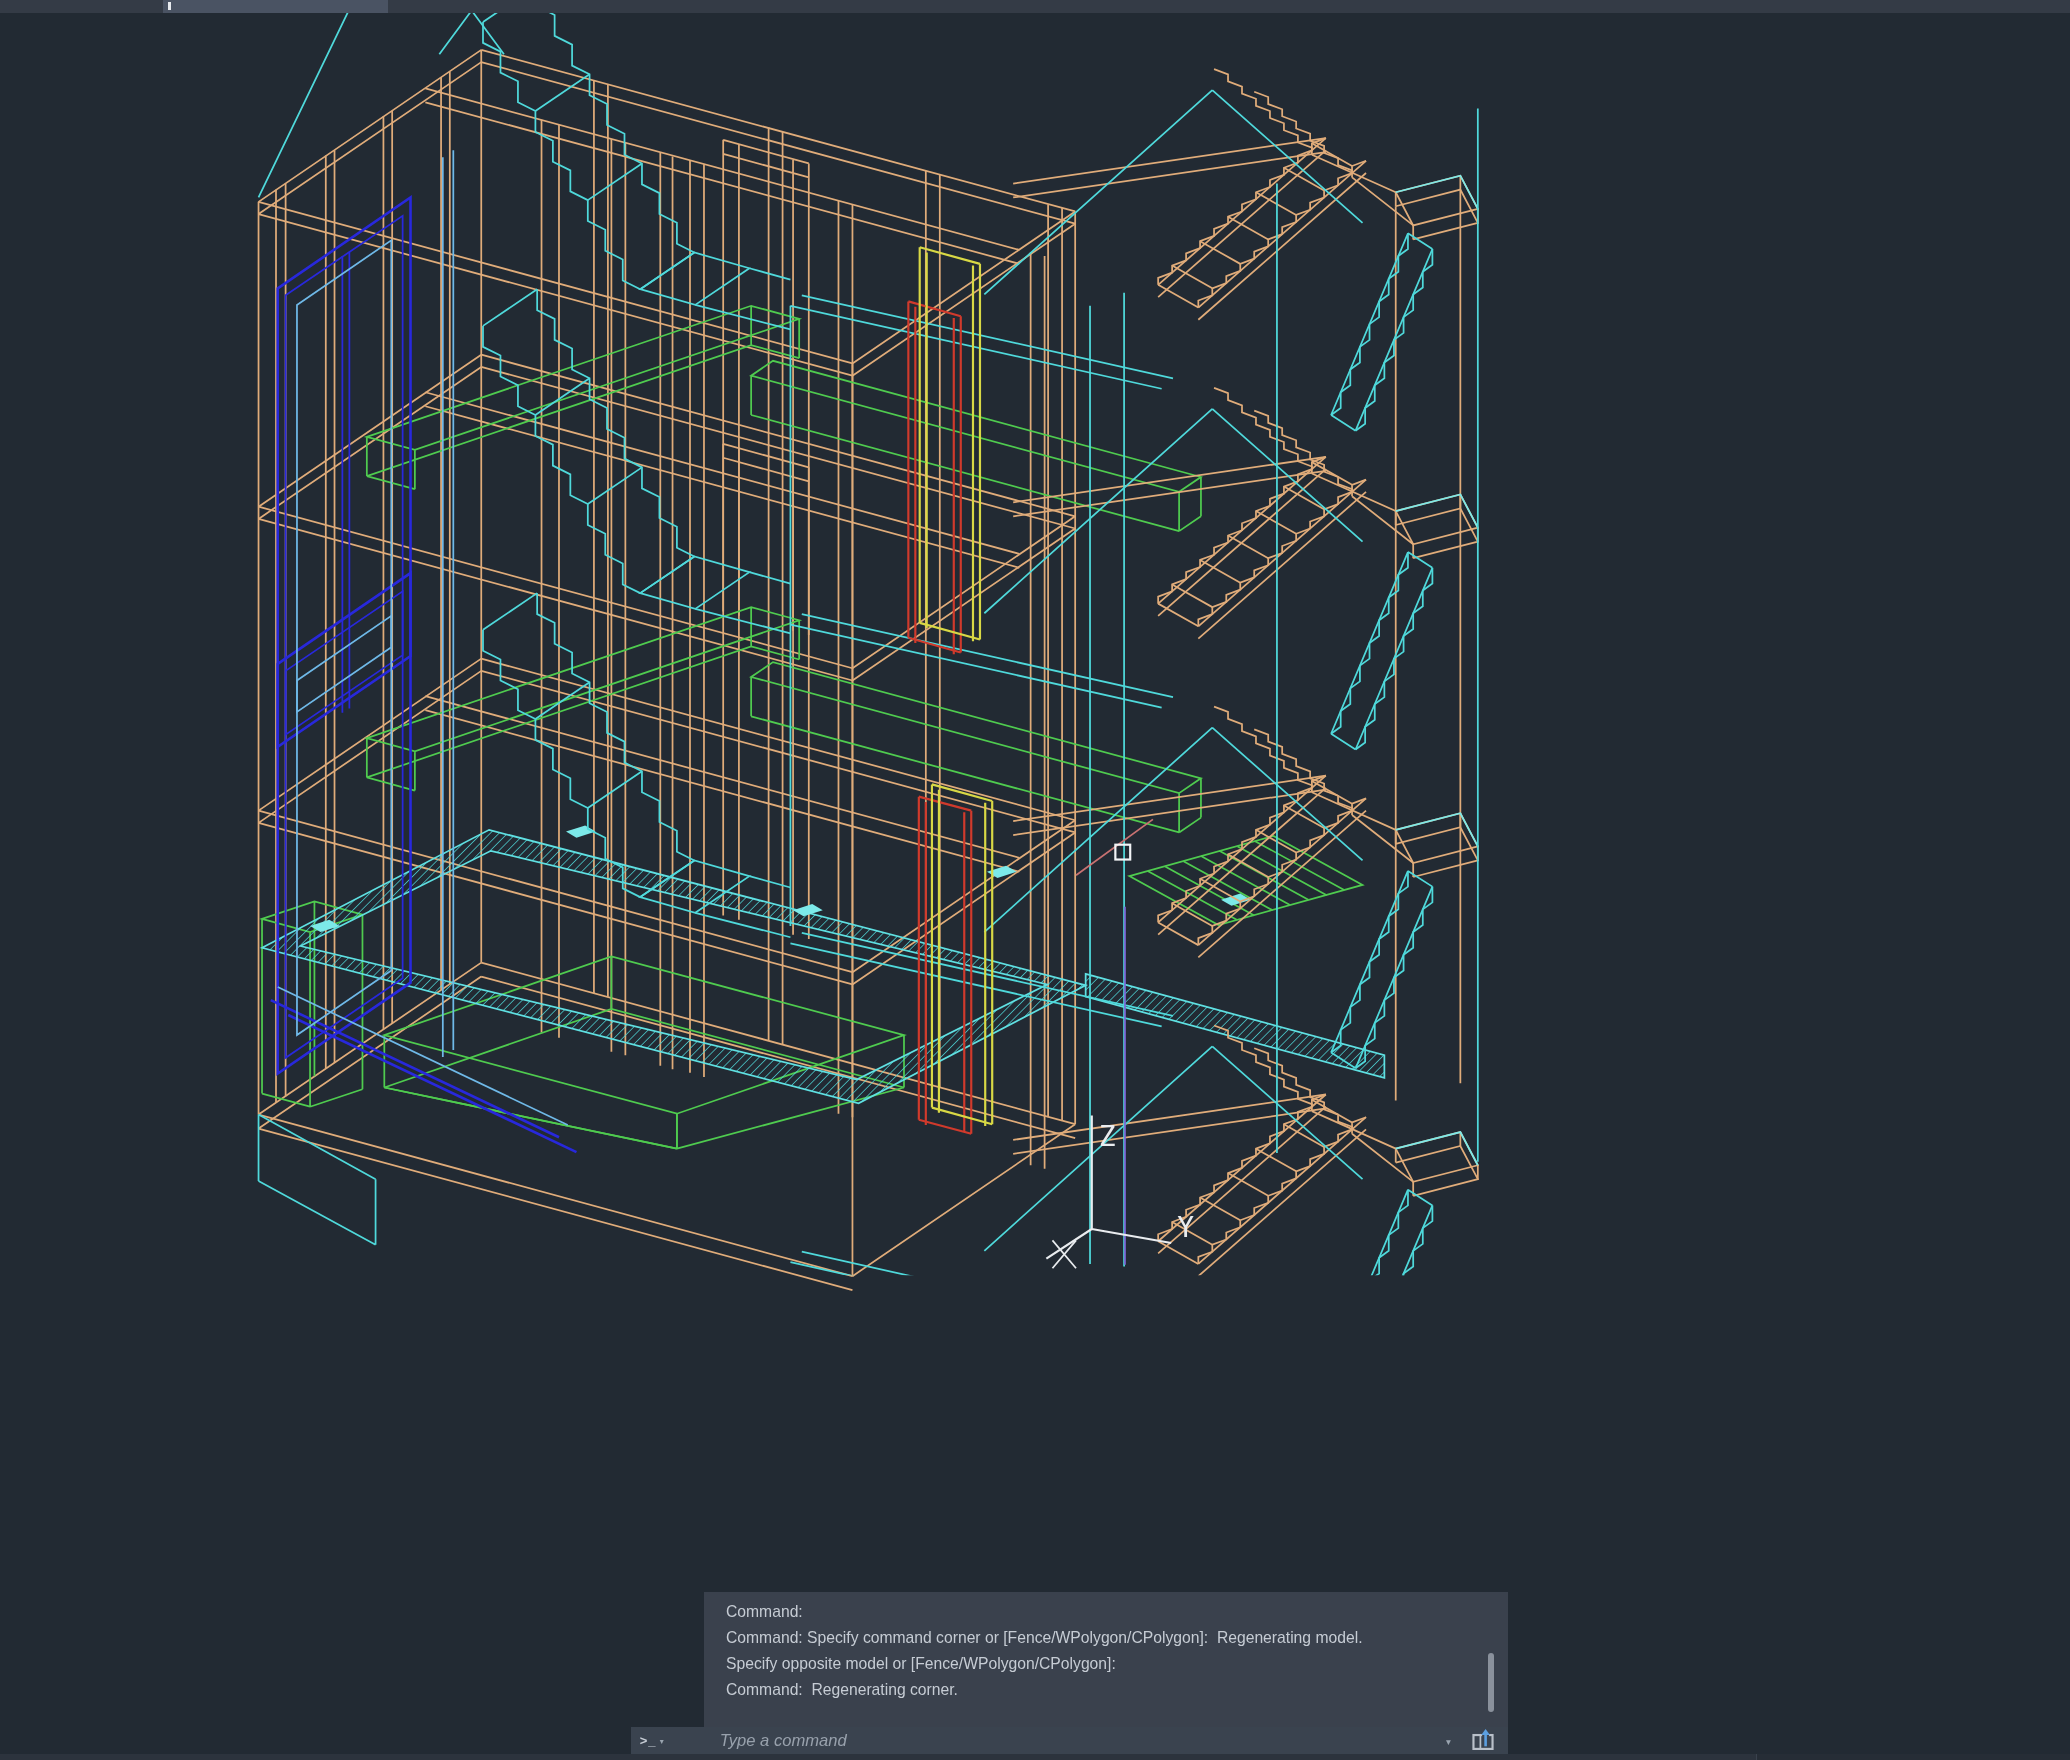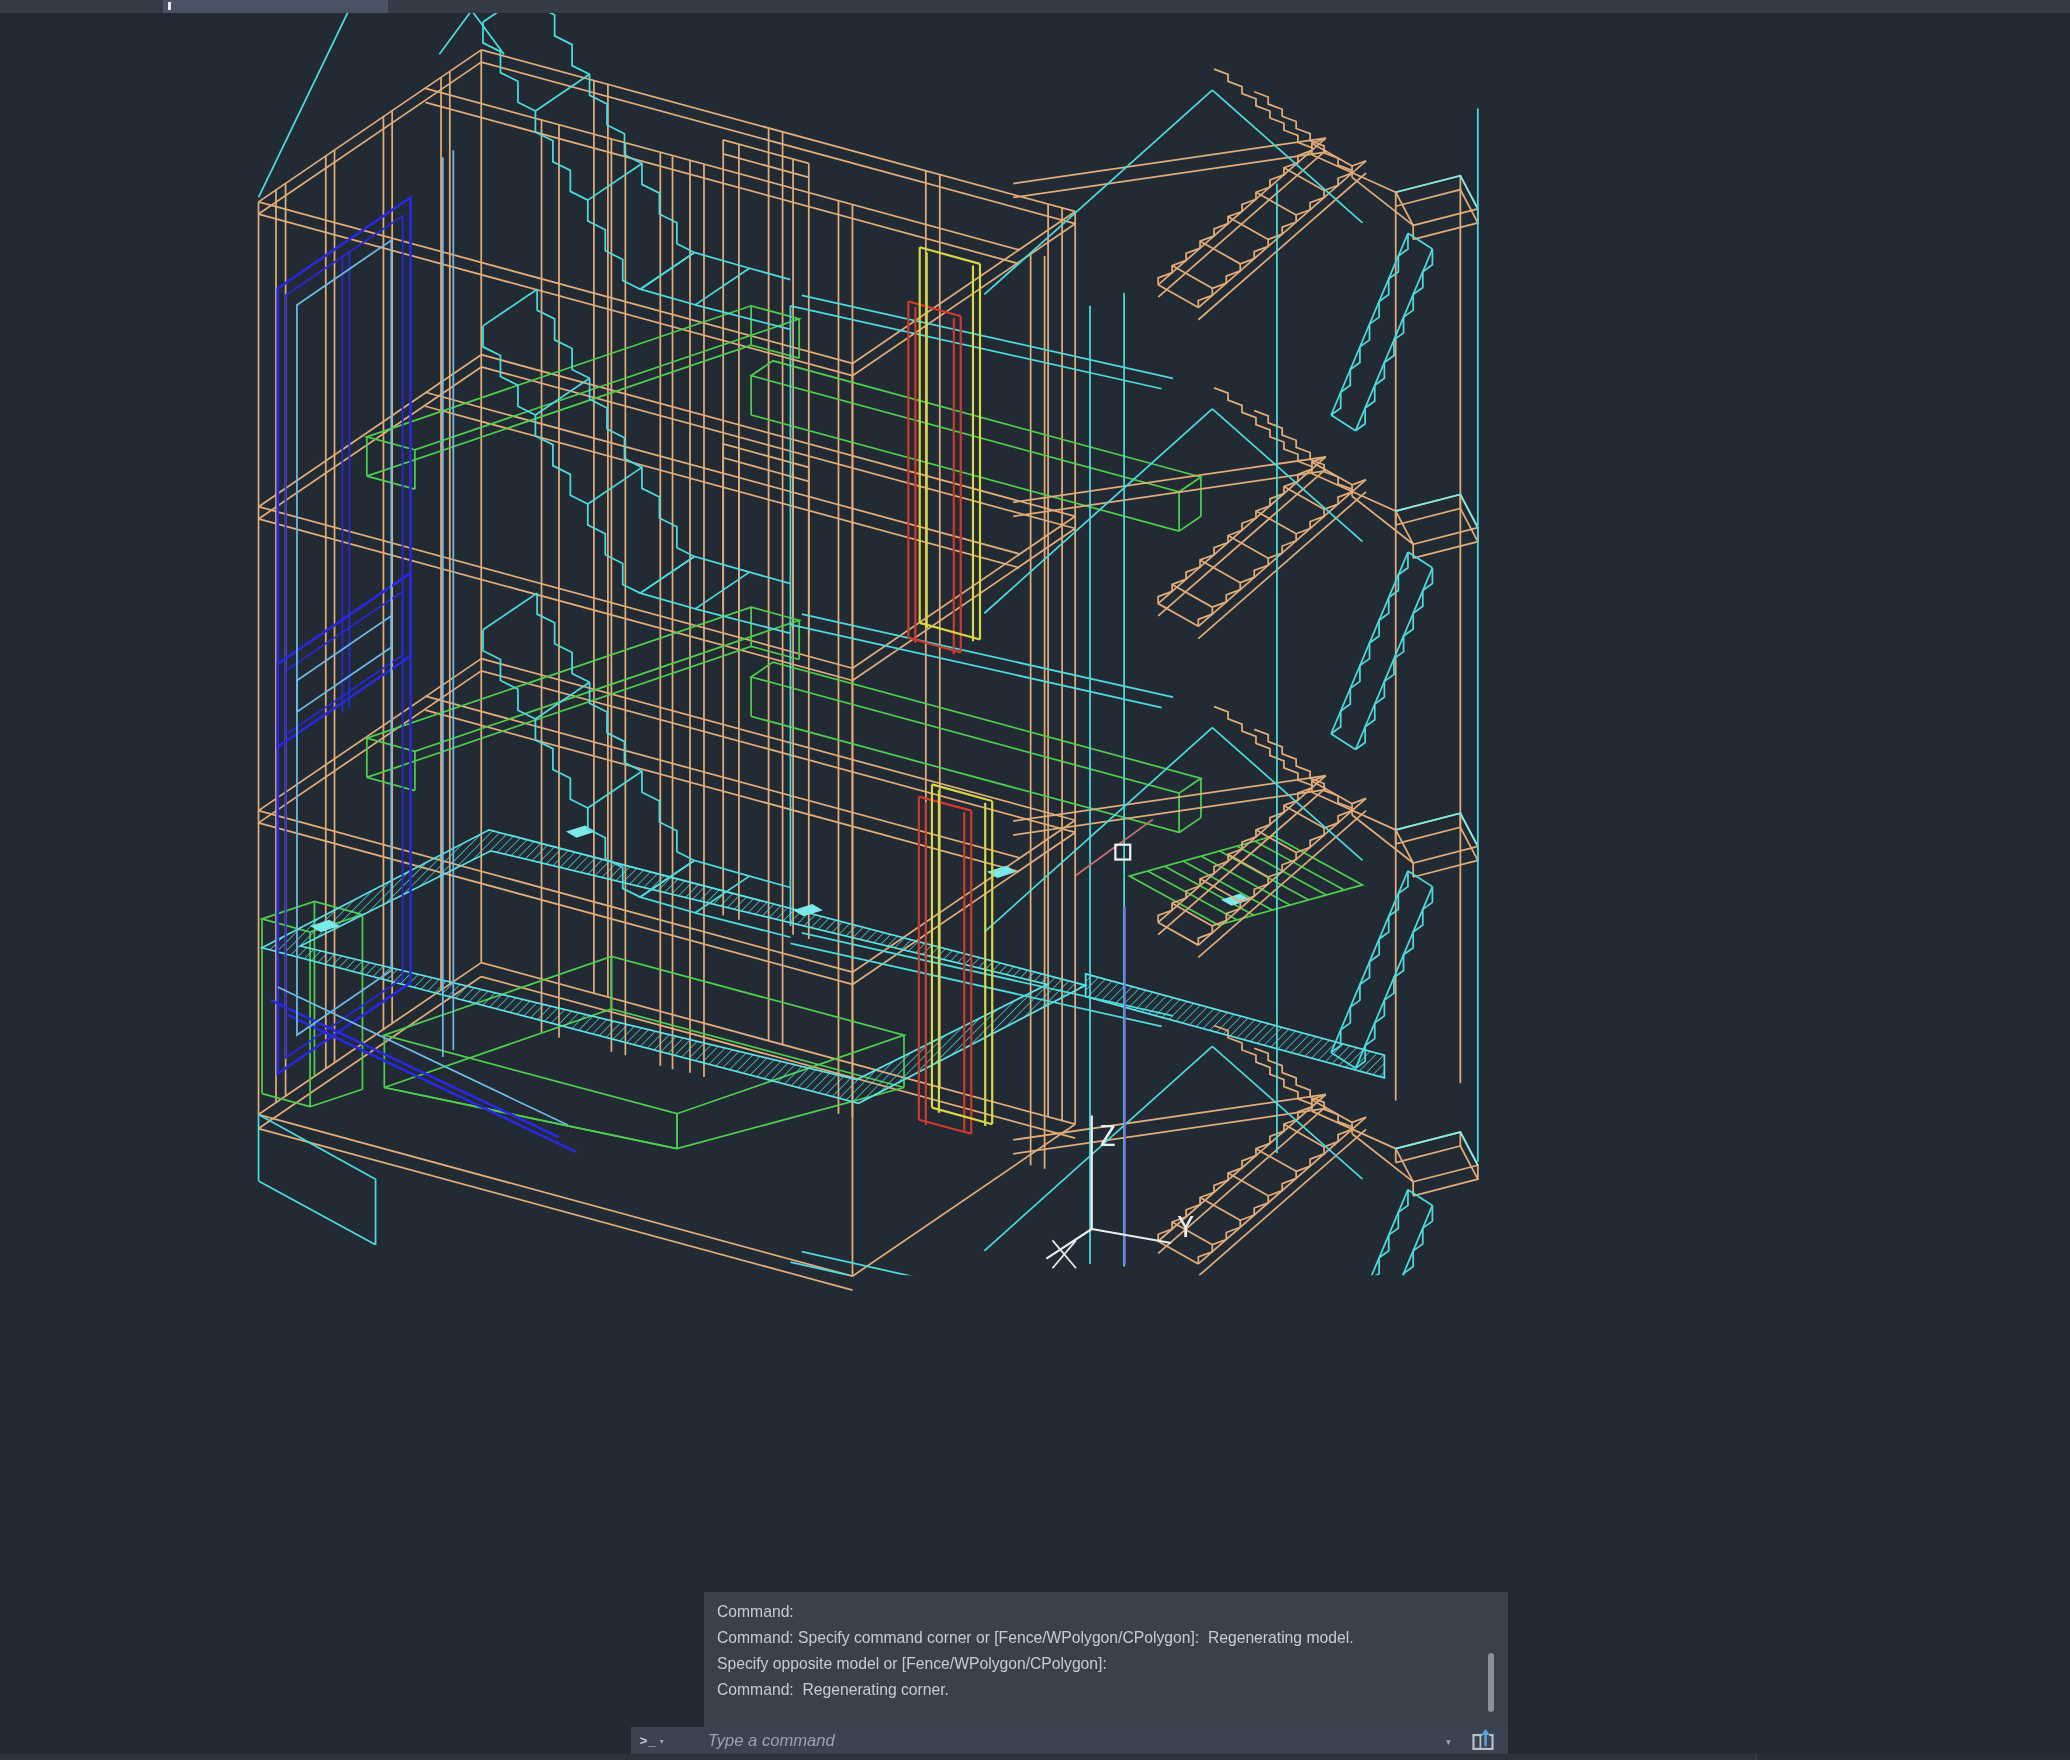--- a/index.html
+++ b/index.html
@@ -8,28 +8,28 @@
   
   #topbar{position:absolute;left:0;top:0;width:2070px;height:13px;background:#343B46;z-index:10;}
   #topbar .tab{position:absolute;left:163px;top:0;width:225px;height:13px;background:#4A5363;}
   #topbar .tabmark{position:absolute;left:5.2px;top:1.7px;width:2.6px;height:7.9px;background:#E8EBEF;}
   
   #canvas{position:absolute;left:0;top:0;z-index:1;}
   
   #cmdpanel{position:absolute;left:0;top:0;width:2070px;height:1761px;z-index:20;pointer-events:none;}
   #history{position:absolute;left:704px;top:1592px;width:804px;height:135px;background:#3A414D;
            pointer-events:auto;padding:0;box-sizing:border-box;}
-  .histline{white-space:pre;color:#C6CCD4;font-size:15.7px;line-height:26px;padding-left:13px;}
+  .histline{white-space:pre;color:#C6CCD4;font-size:15.7px;line-height:26px;padding-left:22px;}
   .histline:first-child{margin-top:7px;}
   #scrollthumb{position:absolute;right:14px;top:61px;width:6.1px;height:59px;background:#8A919C;border-radius:3.5px;}
   #inputbar{position:absolute;left:631px;top:1727px;width:877px;height:27px;background:#3A434F;
             pointer-events:auto;display:flex;align-items:center;box-sizing:border-box;}
   #prompt{color:#C6CCD4;font-size:13px;font-weight:bold;letter-spacing:0.9px;margin-left:8.7px;white-space:pre;}
   #promptcaret{color:#9AA5B0;font-size:7.9px;margin-left:3.5px;margin-top:2.6px;}
-  #cmdinput{flex:1;background:transparent;border:none;outline:none;margin-left:42px;
+  #cmdinput{flex:1;background:transparent;border:none;outline:none;margin-left:54px;
             font-family:"Liberation Sans",sans-serif;font-size:16.6px;color:#C6CCD4;}
   #cmdinput::placeholder{font-style:italic;color:#98A1AC;opacity:1;}
   #histcaret{color:#9AA5B0;font-size:9.6px;margin-right:19px;margin-top:1.7px;}
   #shareicon{margin-right:12.2px;display:block;}
   
   #statusstrip{position:absolute;left:0;top:1754px;width:2070px;height:7px;background:#2C333D;z-index:15;}
   #statusstrip .seg{position:absolute;left:1756px;top:0;width:314px;height:7px;background:#262D36;border-left:0.9px solid #3A424D;}
 </style>
 </head>
 <body>

